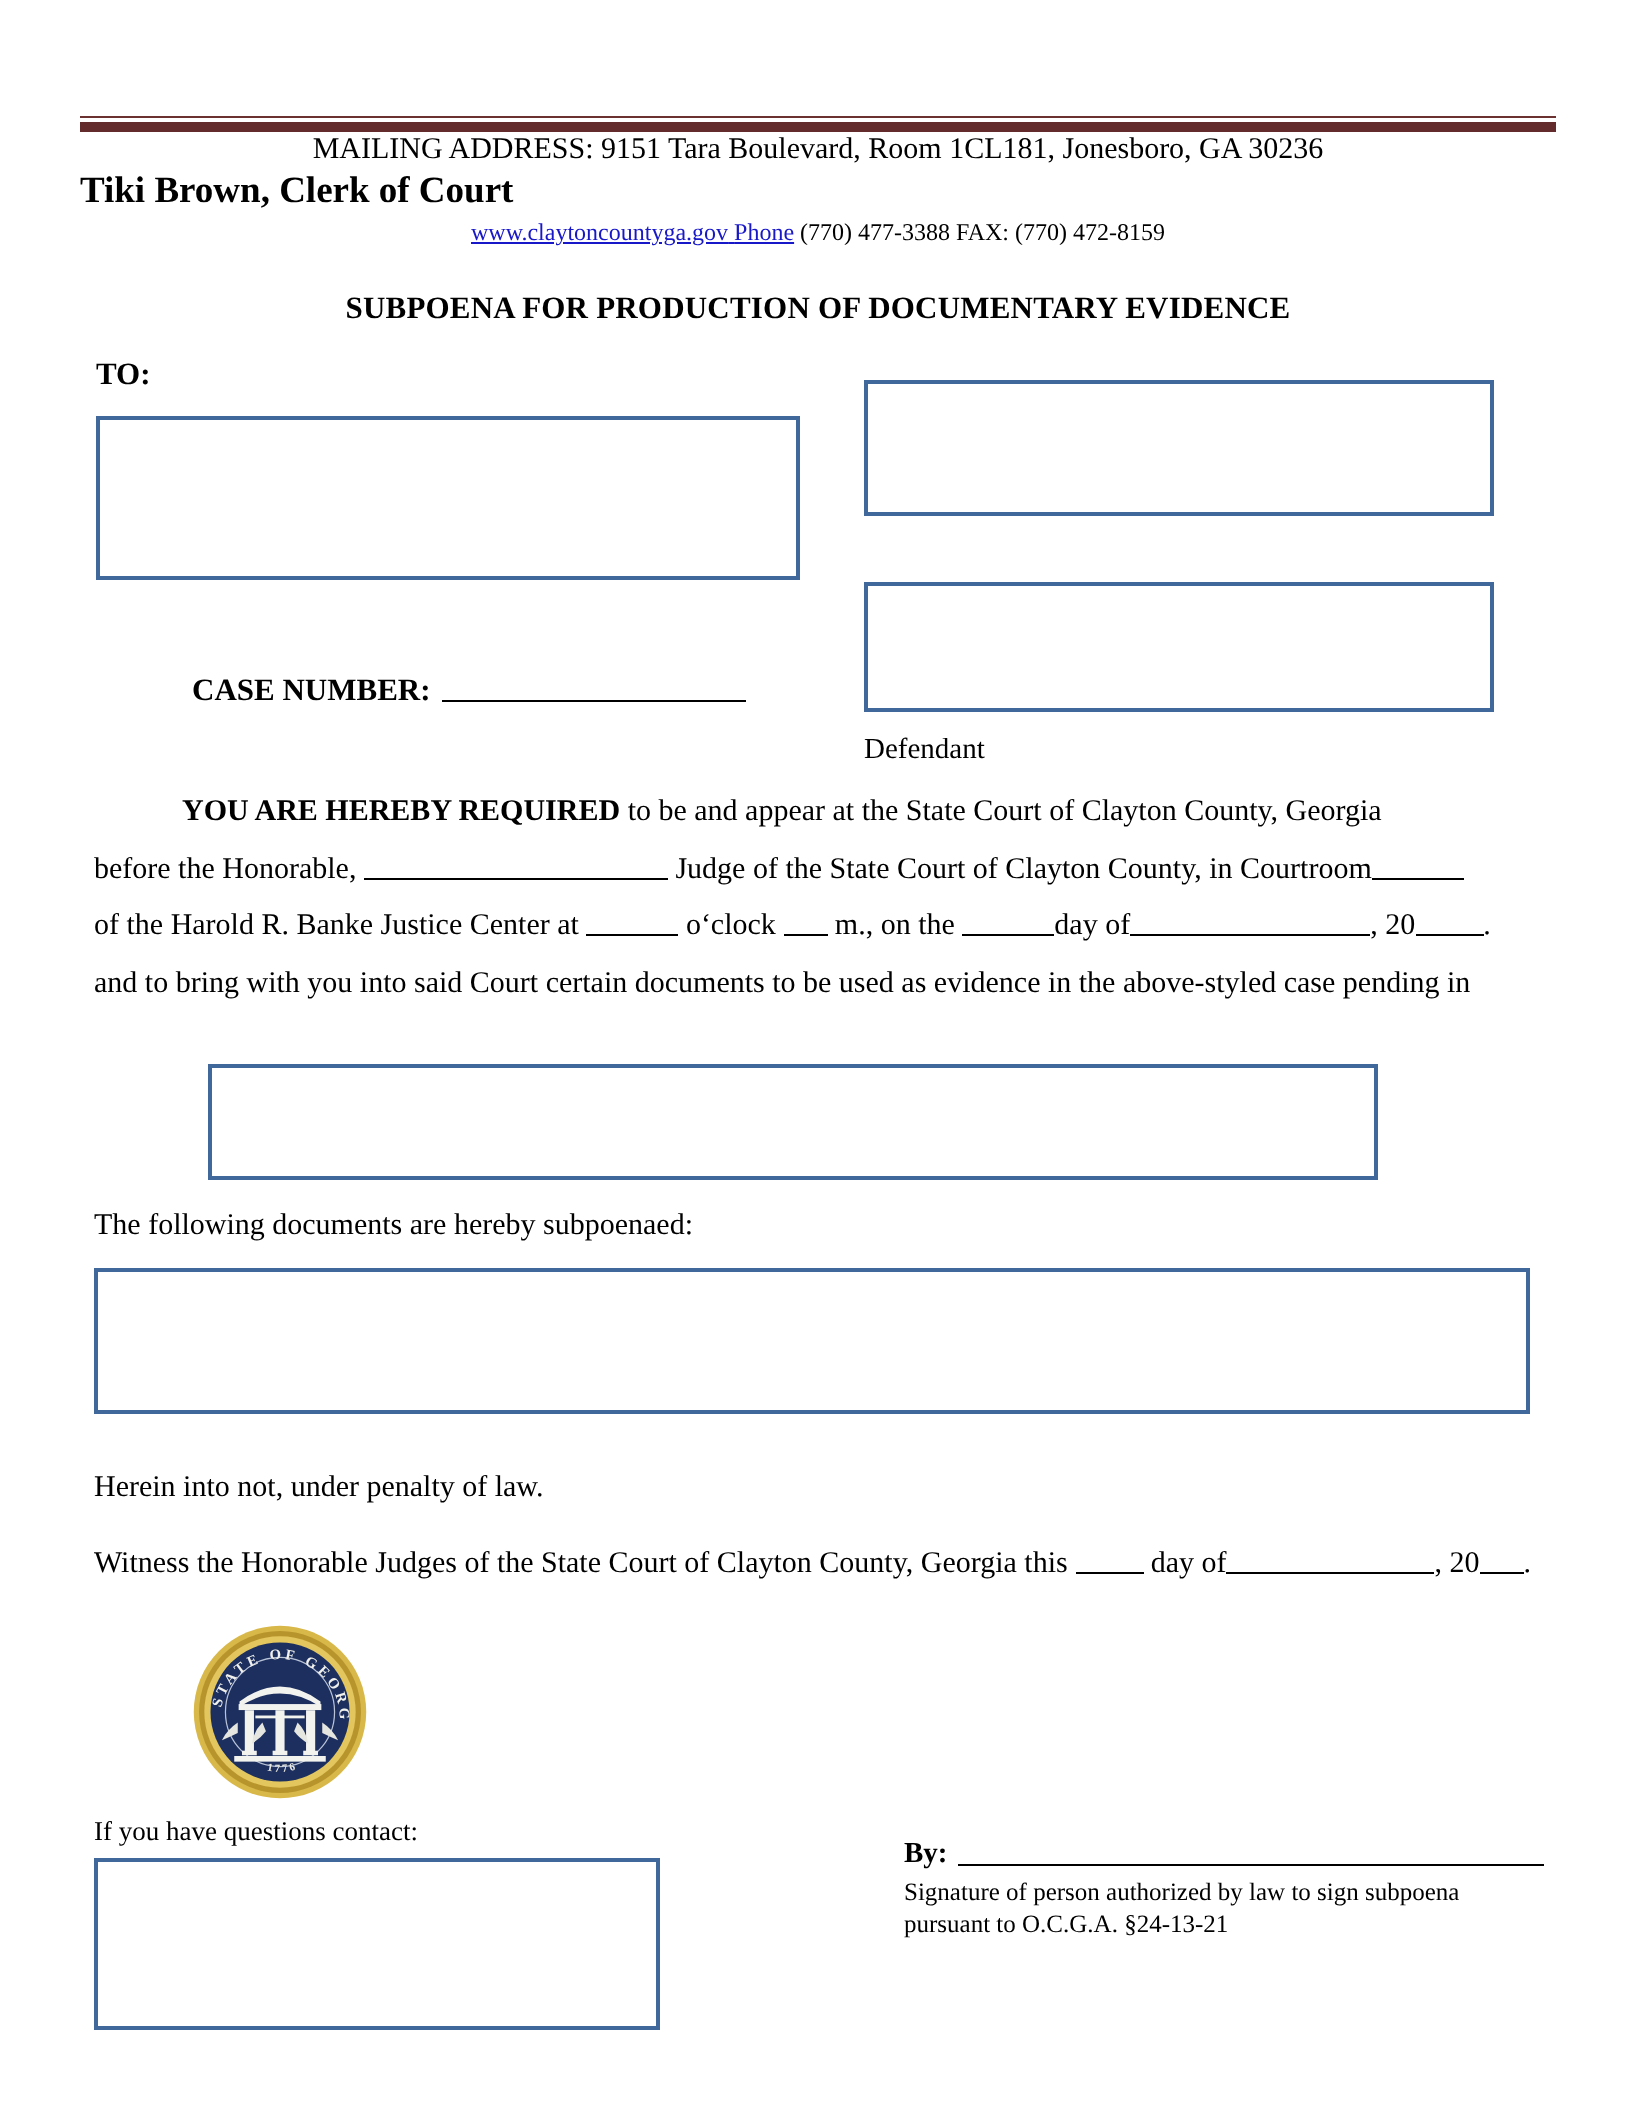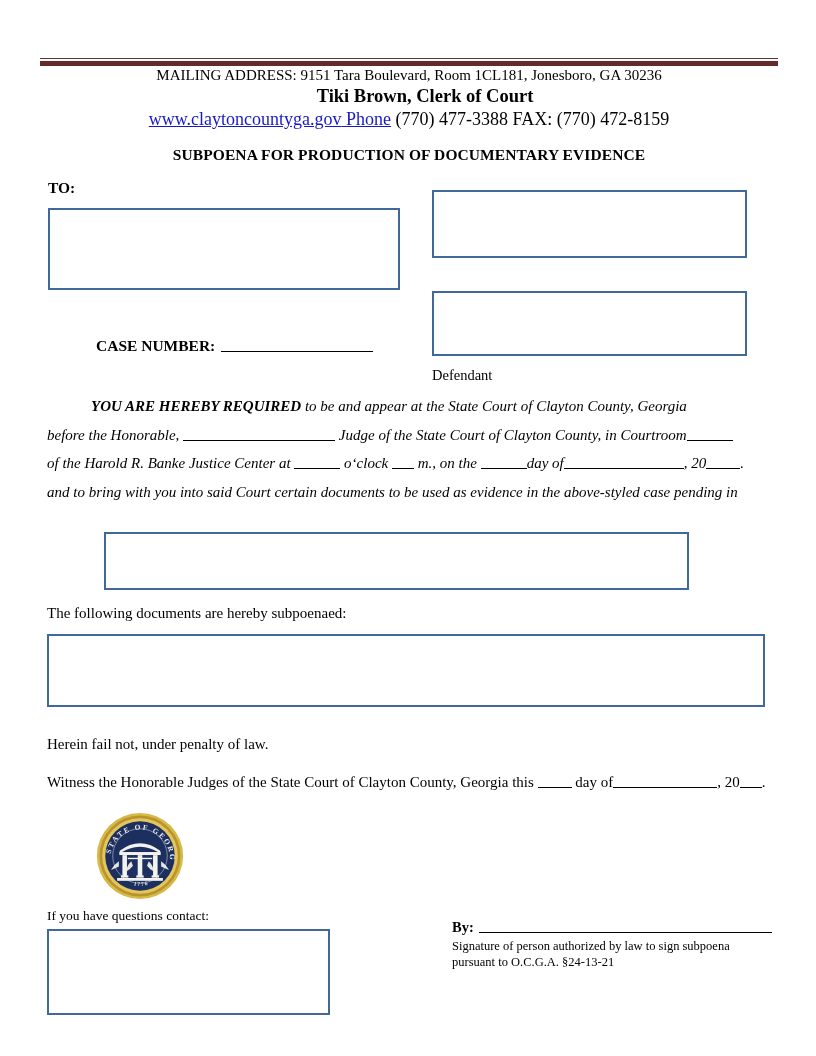--- a/index.html
+++ b/index.html
@@ -50,32 +50,32 @@
   }
   .mailing {
     position: absolute;
     left: 40px; top: 67px;
     width: 738px;
     text-align: center;
     font-size: 15px;
   }
   .clerk {
     position: absolute;
-    left: 56px; top: 86px;
+    left: 40px; top: 86px;
+    width: 738px;
+    text-align: left;
+    font-weight: bold;
+    font-size: 18.5px;
+  }
+  .contact-line {
+    position: absolute;
+    left: 40px; top: 109px;
     width: 738px;
     text-align: center;
-    font-weight: bold;
-    font-size: 18.5px;
-  }
-  .contact-line {
-    position: absolute;
-    left: 40px; top: 109px;
-    width: 738px;
-    text-align: center;
-    font-size: 18px;
+    font-size: 12px;
   }
   .weblink {
     color: #1818c8;
     text-decoration: underline;
   }
   .doc-heading {
     position: absolute;
     left: 40px; top: 146px;
     width: 738px;
     text-align: center;
@@ -131,21 +131,21 @@
   }
 
   
   .body-text {
     position: absolute;
     left: 47px; top: 392px;
     width: 725px;
     font-size: 15px;
     line-height: 28.5px;
   }
-  .body-text p { margin: 0; font-style: italic; }
+  .body-text p { margin: 0; }
   .indent { display: inline-block; width: 44px; }
   b.strong { font-weight: bold; }
   .u {
     display: inline-block;
     border-bottom: 1.2px solid #000;
     vertical-align: -1px;
   }
   .u-xs { width: 22px; }
   .u-s  { width: 34px; }
   .u-m  { width: 46px; }
@@ -245,21 +245,21 @@
 
     <p>and to bring with you into said Court certain documents to be used as evidence in the above-styled case pending in</p>
 
   </div>
 
   <div class="fbox box-lawoffice"></div>
 
   <div class="following-docs">The following documents are hereby subpoenaed:</div>
   <div class="fbox box-documents"></div>
 
-  <div class="herein">Herein fail not, under penalty of law.</div>
+  <div class="herein">Herein into not, under penalty of law.</div>
 
   <div class="witness"><span>Witness the Honorable Judges of the State Court of Clayton County, Georgia this </span><span class="u u-s"></span><span> day of</span><span class="u u-xxl"></span><span>, 20</span><span class="u u-xs"></span><span>.</span></div>
 
   <div class="seal">
     <svg width="88" height="88" viewBox="0 0 100 100" xmlns="http://www.w3.org/2000/svg">
       <circle cx="50" cy="50" r="49" fill="#d9b84a"></circle>
       <circle cx="50" cy="50" r="46" fill="#b8952c"></circle>
       <circle cx="50" cy="50" r="43" fill="#e3c65e"></circle>
       <circle cx="50" cy="50" r="39.5" fill="#1c2f5e"></circle>
       <circle cx="50" cy="50" r="31" fill="none" stroke="#b9c3d8" stroke-width="0.7"></circle>

